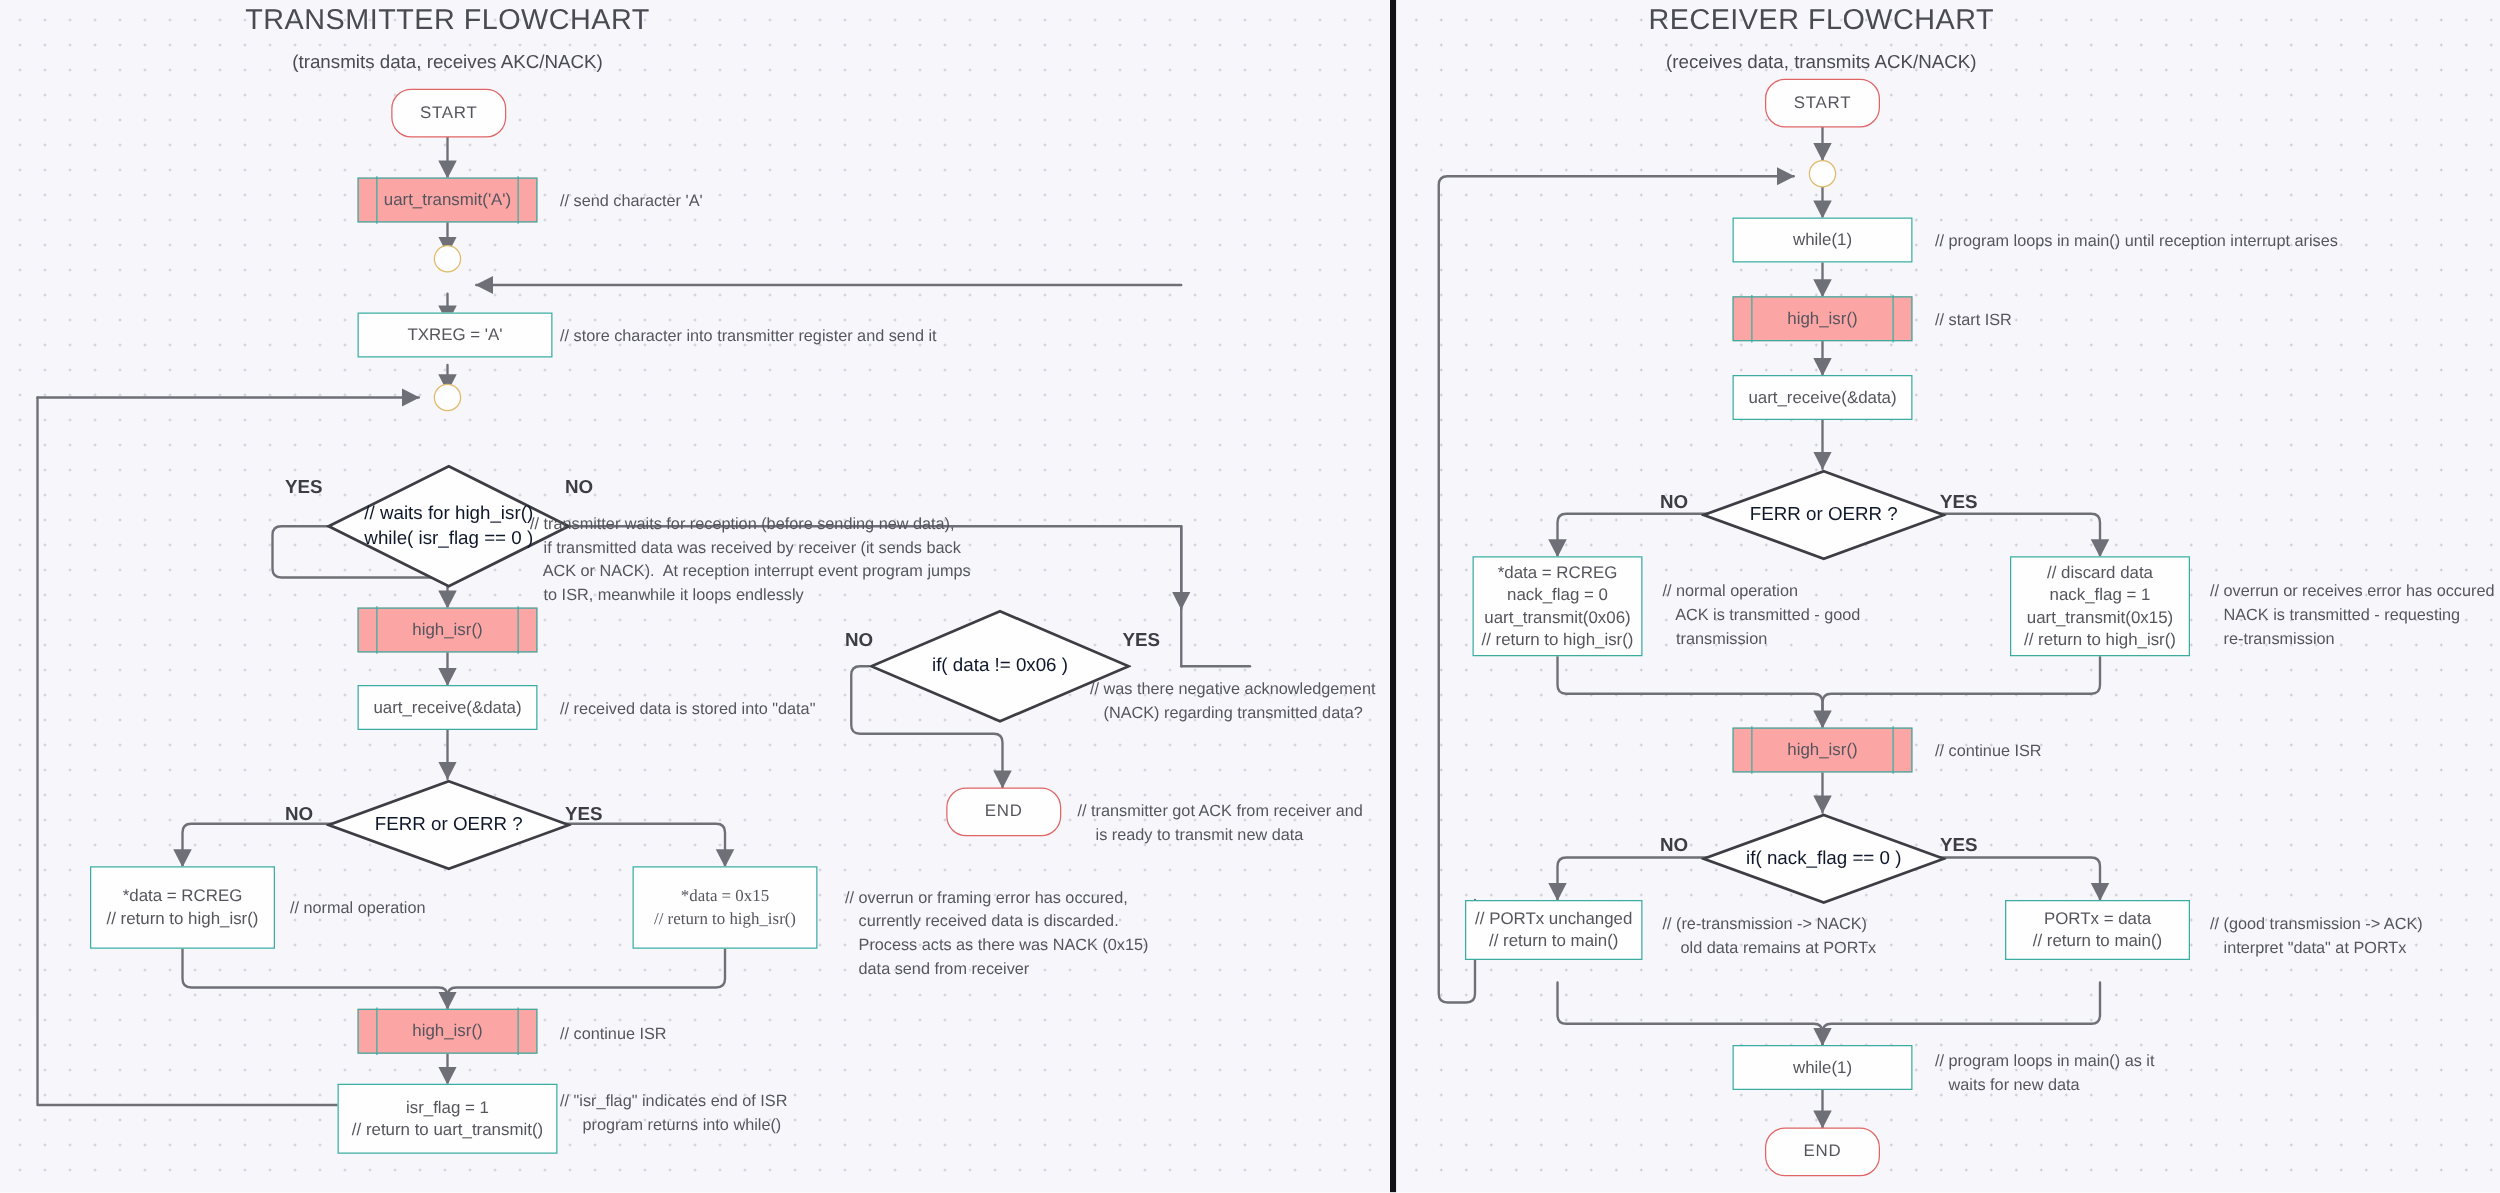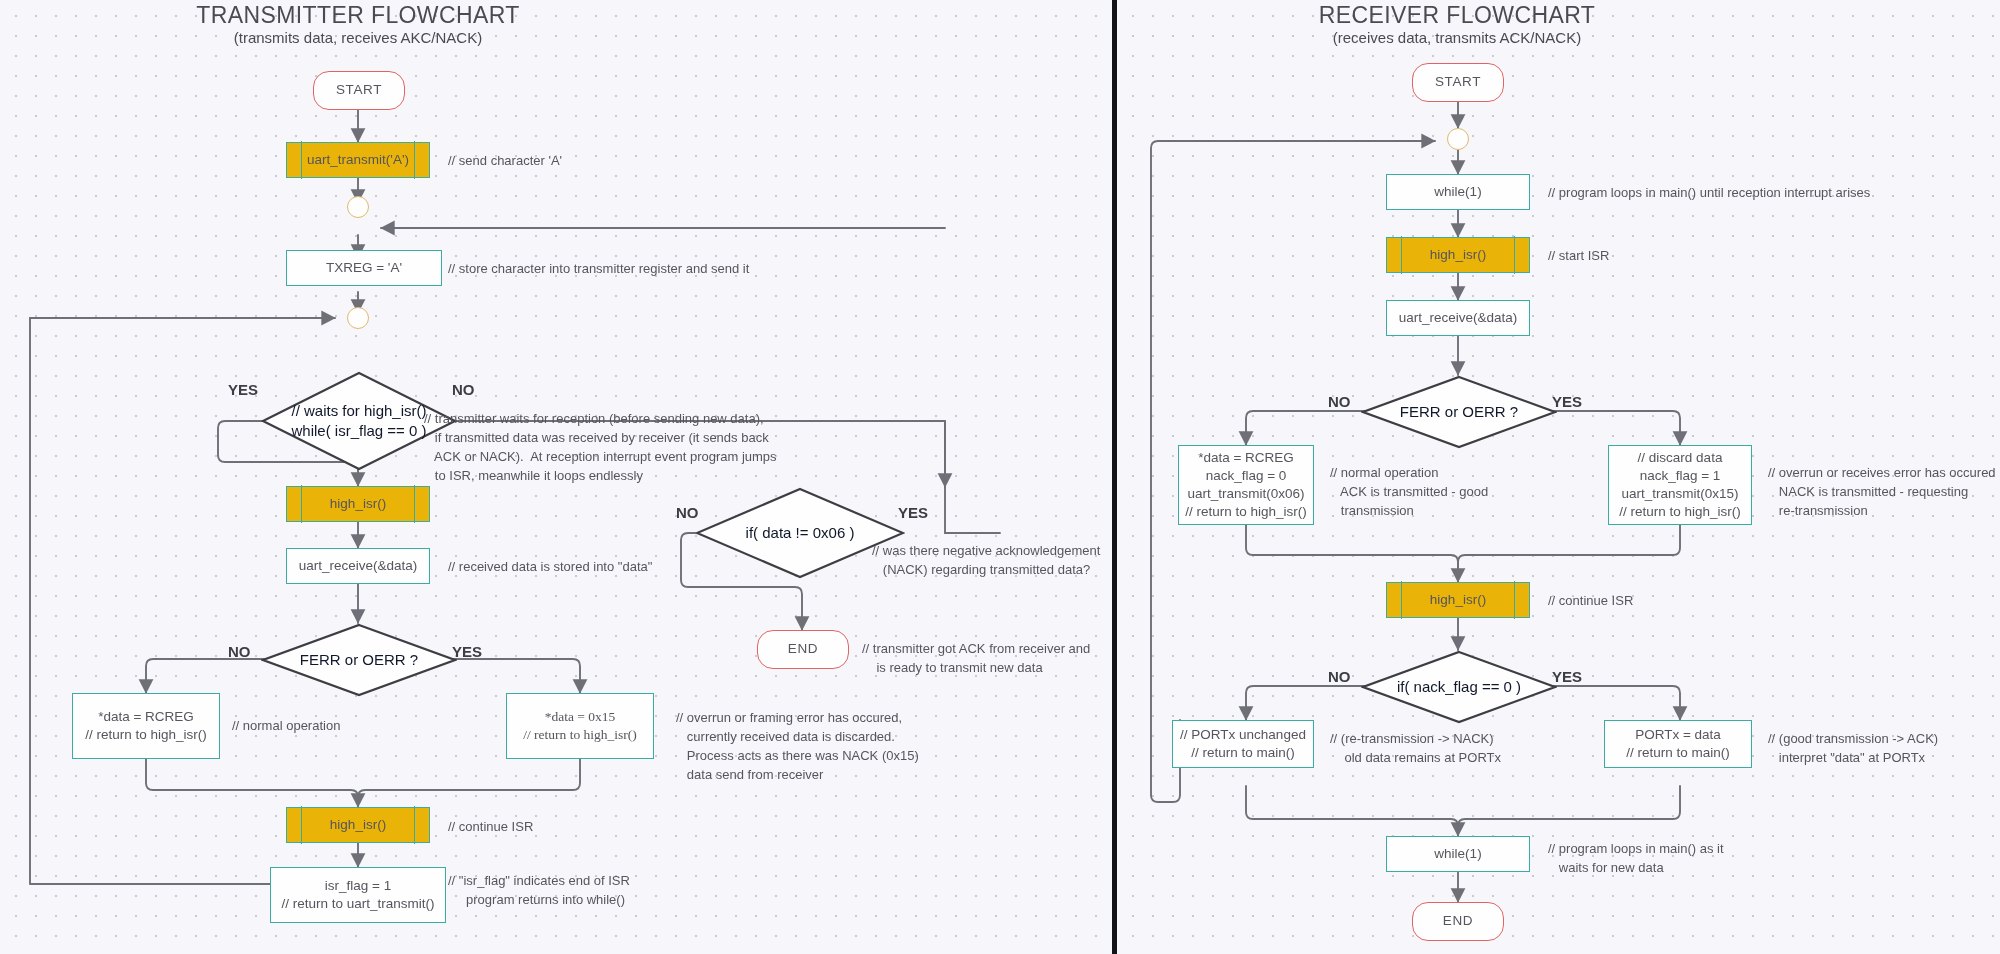--- a/index.html
+++ b/index.html
@@ -36,21 +36,21 @@
     color: #4a4a52;
     user-select: none;
   }
   .title-main {
     font-size: 23px;
     letter-spacing: .4px;
     white-space: nowrap;
   }
   .title-sub {
     font-size: 15px;
-    margin-top: 0;
+    margin-top: 12px;
     white-space: nowrap;
   }
 
   svg.wires {
     position: absolute;
     left: 0;
     top: 0;
     width: 2000px;
     height: 954px;
     overflow: visible;
@@ -66,21 +66,21 @@
     color: #55555d;
     font-size: 13.5px;
     line-height: 1.35;
     white-space: pre;
   }
   .node-process {
     background: #fefefe;
     border: 1.6px solid #3aada3;
   }
   .node-predefined {
-    background: #eab308;
+    background: #fca5a5;
     border: 1.6px solid #3aada3;
   }
   .node-predefined::before,
   .node-predefined::after {
     content: "";
     position: absolute;
     top: -1.6px;
     bottom: -1.6px;
     width: 0;
     border-left: 1.6px solid #3aada3;

